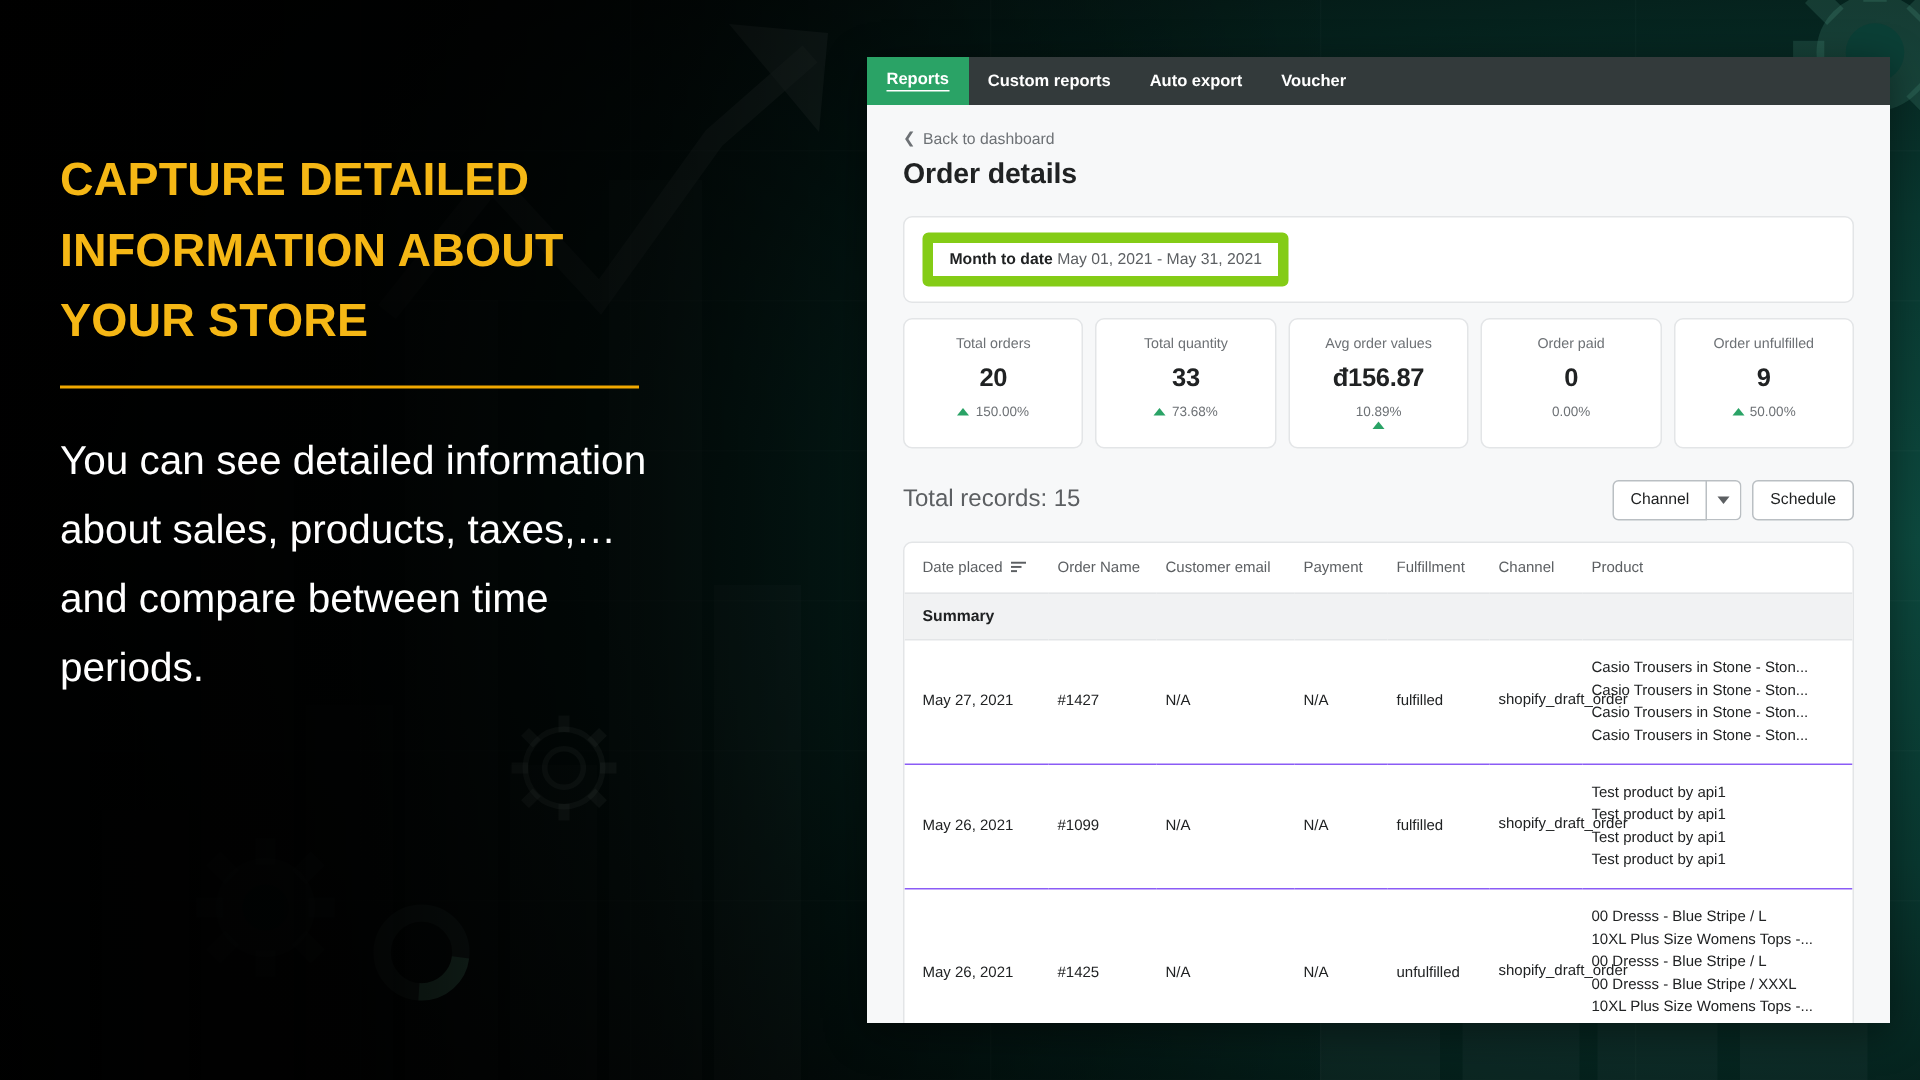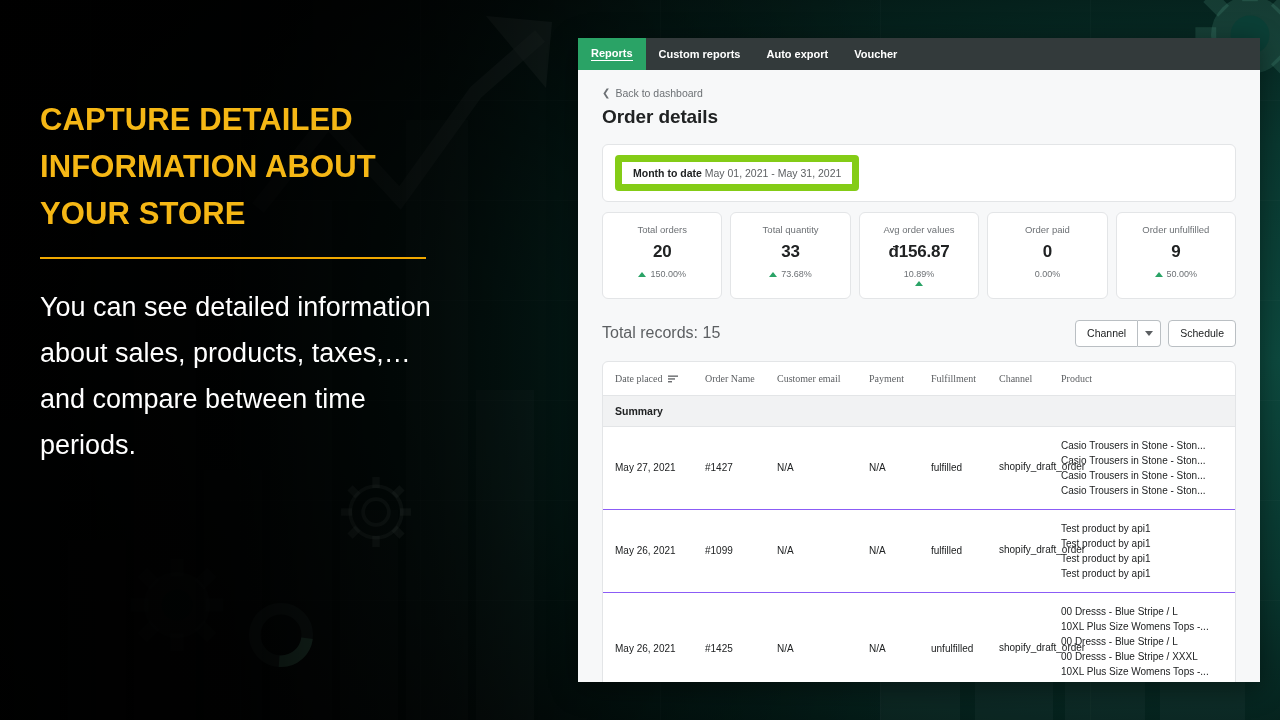--- a/index.html
+++ b/index.html
@@ -217,21 +217,20 @@
     overflow: hidden;
   }
   table { width: 100%; border-collapse: collapse; table-layout: fixed; }
   thead th {
     text-align: left;
     font-size: 10px;
     font-weight: 400;
     color: #5c5f62;
     padding: 11px 6px;
     border-bottom: 1px solid #e3e5e7;
-    font-family: Liberation Serif, serif;
   }
   th.c-date { width: 96px; padding-left: 12px; }
   th.c-order { width: 72px; }
   th.c-email { width: 92px; }
   th.c-pay { width: 62px; margin-left: 16px; }
   th.c-ful { width: 68px; }
   th.c-chan { width: 62px; }
   th.c-prod { width: auto; }
   .sort-icon {
     display: inline-block;

